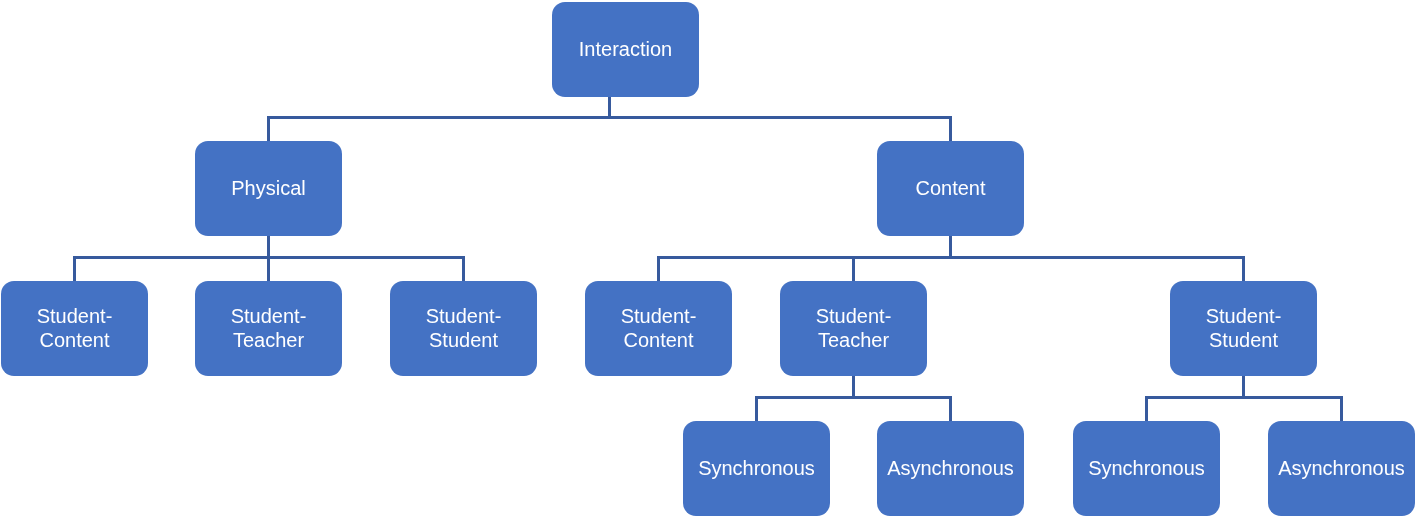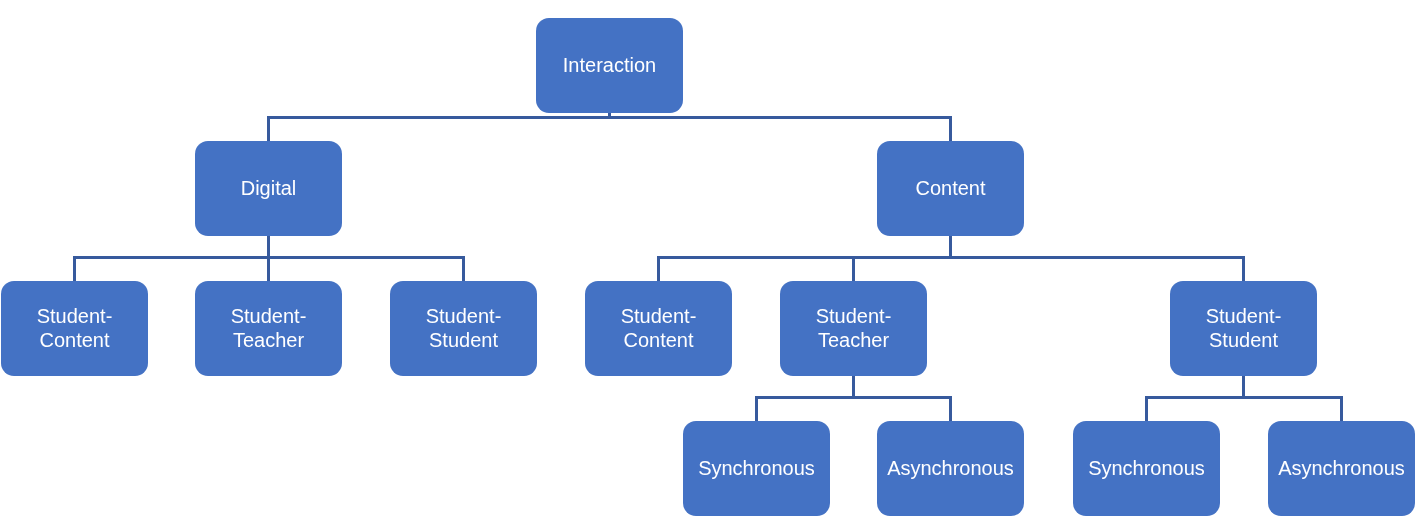--- a/index.html
+++ b/index.html
@@ -54,23 +54,23 @@
   <div class="vline" style="left:852px; top:375px; height:24px;"></div>
   <div class="hline" style="left:755px; top:396px; width:197px;"></div>
   <div class="vline" style="left:755px; top:396px; height:27px;"></div>
   <div class="vline" style="left:949px; top:396px; height:27px;"></div>
 
   <div class="vline" style="left:1242px; top:375px; height:24px;"></div>
   <div class="hline" style="left:1145px; top:396px; width:198px;"></div>
   <div class="vline" style="left:1145px; top:396px; height:27px;"></div>
   <div class="vline" style="left:1340px; top:396px; height:27px;"></div>
 
-  <div class="node" style="left:536px; top:2px;margin-top:16px;">Interaction</div>
+  <div class="node" style="left:552px; top:2px;">Interaction</div>
 
-  <div class="node" style="left:195px; top:141px;">Digital</div>
+  <div class="node" style="left:195px; top:141px;">Physical</div>
   <div class="node" style="left:877px; top:141px;">Content</div>
 
   <div class="node" style="left:1px;   top:281px;">Student-
 Content</div>
   <div class="node" style="left:195px; top:281px;">Student-
 Teacher</div>
   <div class="node" style="left:390px; top:281px;">Student-
 Student</div>
 
   <div class="node" style="left:585px;  top:281px;">Student-

